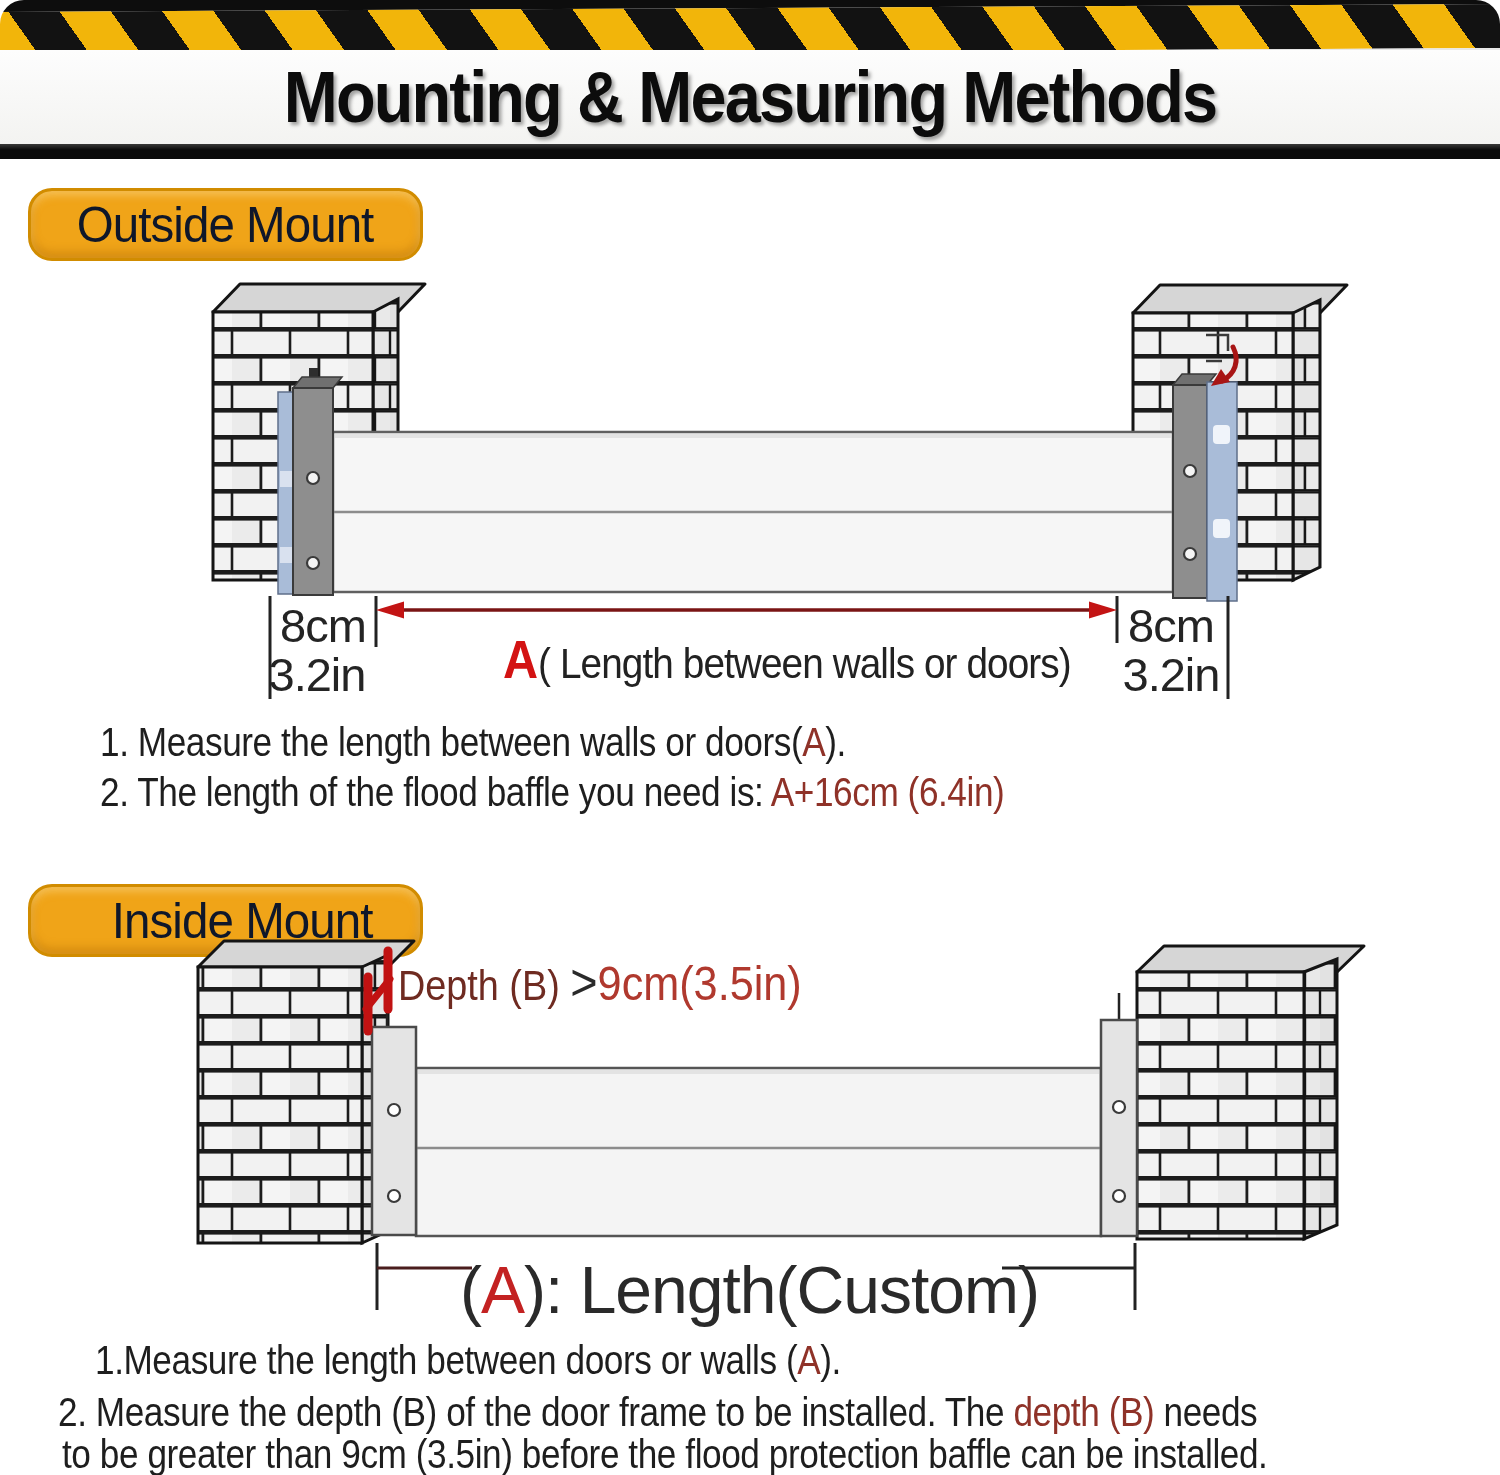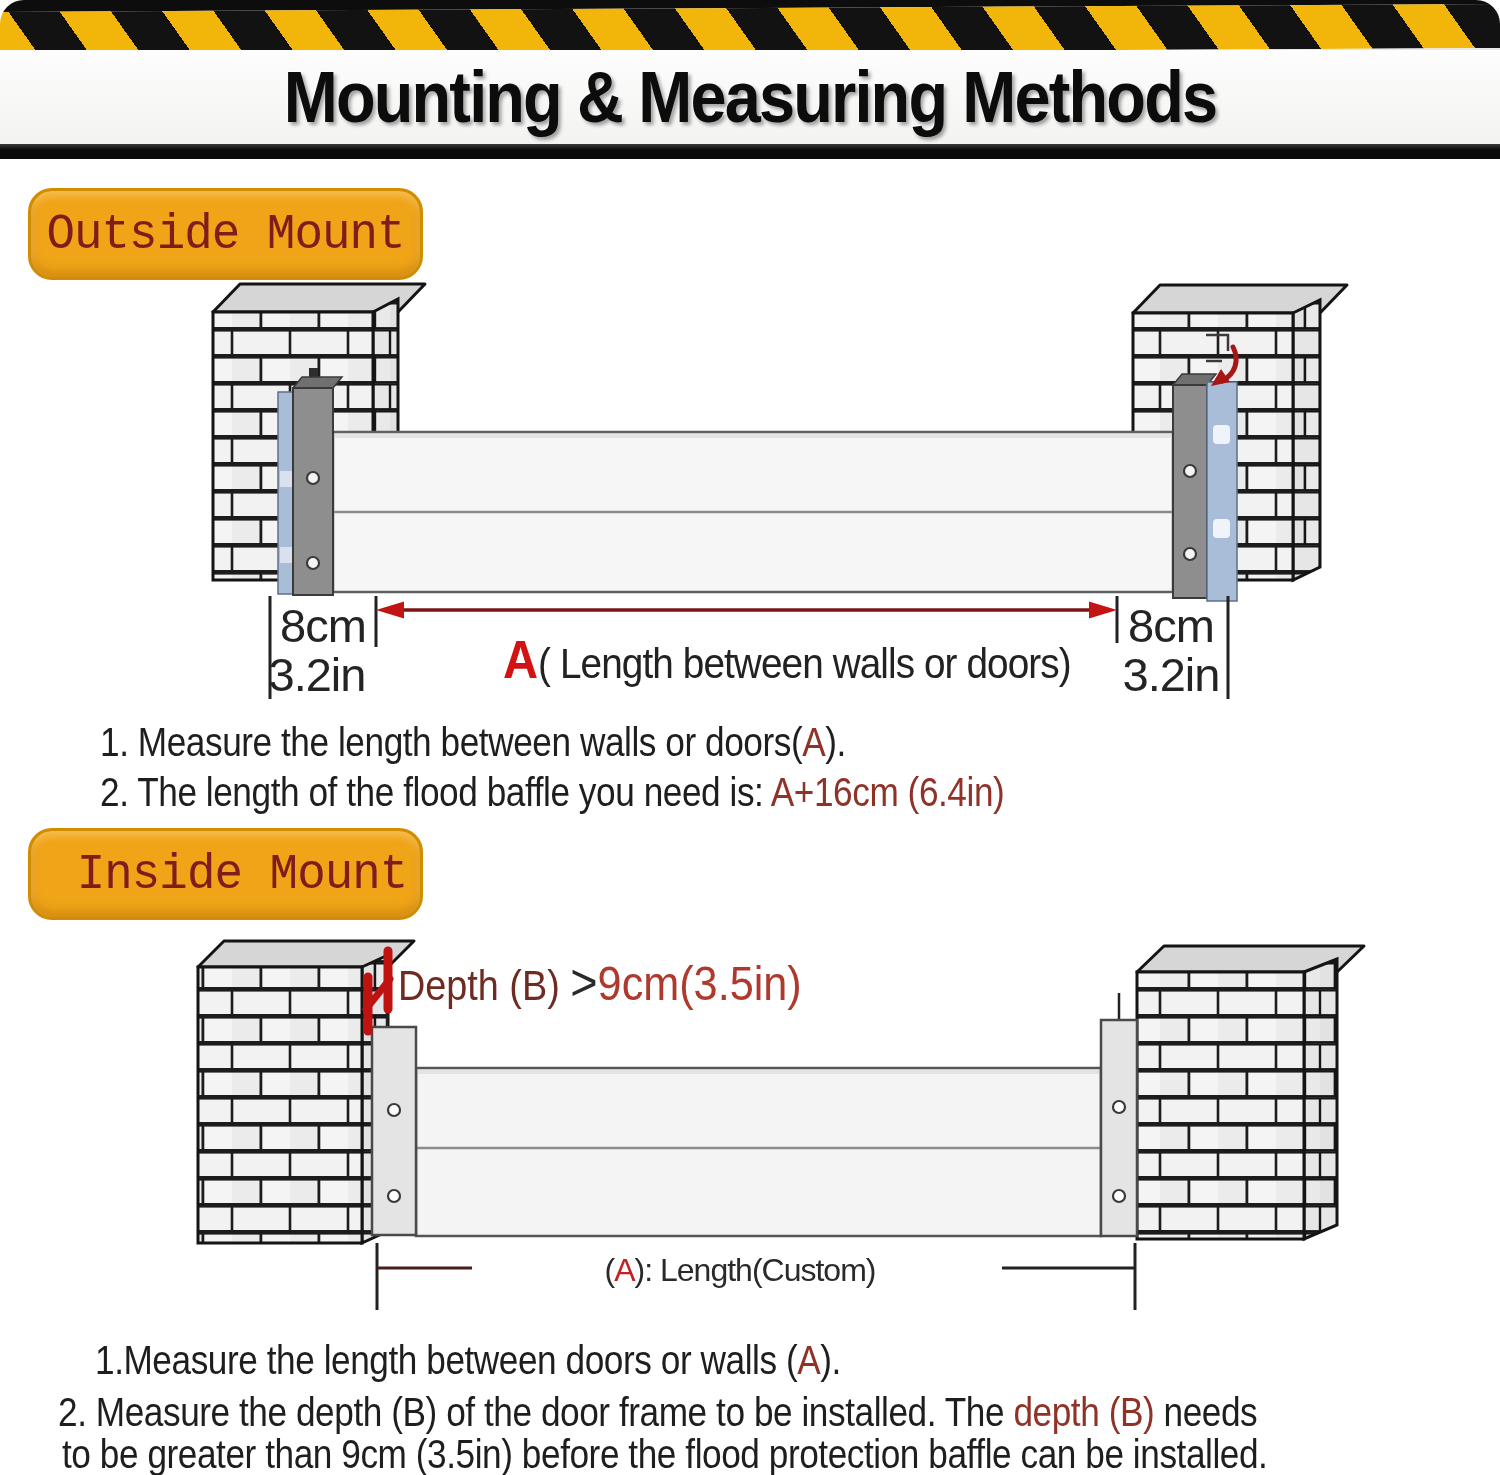--- a/index.html
+++ b/index.html
@@ -19,36 +19,36 @@
   .title-band{position:absolute;top:50px;left:0;width:100%;height:94px;
      background:linear-gradient(#fdfdfd,#f3f3f1);}
   .page-title{position:absolute;top:56px;left:0;width:100%;text-align:center;
      font-size:72px;font-weight:bold;letter-spacing:-2px;color:#0c0c0c;
      transform:scaleX(0.9);transform-origin:50% 50%;
      text-shadow:3px 3px 4px rgba(0,0,0,0.35), -1px -1px 0 #fff;}
   .header-divider{position:absolute;top:144px;left:0;width:100%;height:15px;
      background:linear-gradient(#3a3a3a,#0a0a0a 40%,#0a0a0a);}
 
   
-  .badge{position:absolute;left:28px;width:395px;height:92px;background:#F0A418;
+  .badge{position:absolute;left:28px;width:395px;height:73px;background:#F0A418;
      border:3px solid #D18C00;border-radius:24px;box-sizing:border-box;
      display:flex;align-items:center;justify-content:center;
-     font-size:50px;color:#7f1d1d;letter-spacing:-1px;
-     box-shadow:inset 0 -6px 10px rgba(160,95,0,.35), inset 0 4px 8px rgba(255,230,160,.5);font-family:Liberation Mono, monospace;}
+     font-size:50px;color:#0f172a;letter-spacing:-1px;
+     box-shadow:inset 0 -6px 10px rgba(160,95,0,.35), inset 0 4px 8px rgba(255,230,160,.5);}
   .badge span{transform:scaleX(0.95);white-space:nowrap;}
 
   
   .dim{font-size:47px;color:#242424;letter-spacing:-1px;}
   .mr{color:#8F3228;}       
   .redA{color:#D31313;font-weight:bold;font-size:54px;}
   .step{font-size:40px;color:#1e1e1e;}
   .depth-pre{font-size:42px;color:#6F2B21;}
   .depth-gt{font-size:52px;color:#2a2a2a;}
   .depth-val{font-size:48px;color:#B0392E;}
-  .len-lbl{font-size:32px;color:#2a2a2a;letter-spacing:-1px;}
+  .len-lbl{font-size:66px;color:#2a2a2a;letter-spacing:-1px;}
   .len-a{color:#C32222;}
   svg{position:absolute;left:0;}
 </style>
 </head>
 <body>
 
 <div class="page">
 
   <div class="hazard-wrap">
     <div class="hazard-black-top"></div>
@@ -153,21 +153,21 @@
     <span class="redA">A</span><span style="font-size:43px;color:#222;letter-spacing:-1px;">( Length between walls or doors)</span>
   </div>
 
   <div class="abs step cond" style="left:100px;top:720px;">
     <span>1. Measure the length between walls or doors(</span><span class="mr">A</span><span>).</span>
   </div>
   <div class="abs step cond" style="left:100px;top:770px;">
     <span>2. The length of the flood baffle you need is: </span><span class="mr">A+16cm (6.4in)</span>
   </div>
 
-  <div class="badge" style="top:828px;padding-left:33px;">
+  <div class="badge" style="top:884px;padding-left:33px;">
     <span>Inside Mount</span>
   </div>
 
   <svg style="top:935px;" width="1500" height="395" viewBox="0 0 1500 395">
     <defs>
       <pattern id="bkB" width="58" height="54" patternUnits="userSpaceOnUse">
         <rect width="58" height="54" fill="#efefef"></rect>
         <g stroke="#1c1c1c" stroke-width="2.6">
           <rect x="0" y="1.3" width="58" height="25" fill="#f2f2f2"></rect>
           <rect x="-29" y="28.3" width="58" height="25" fill="#ebebeb"></rect>

